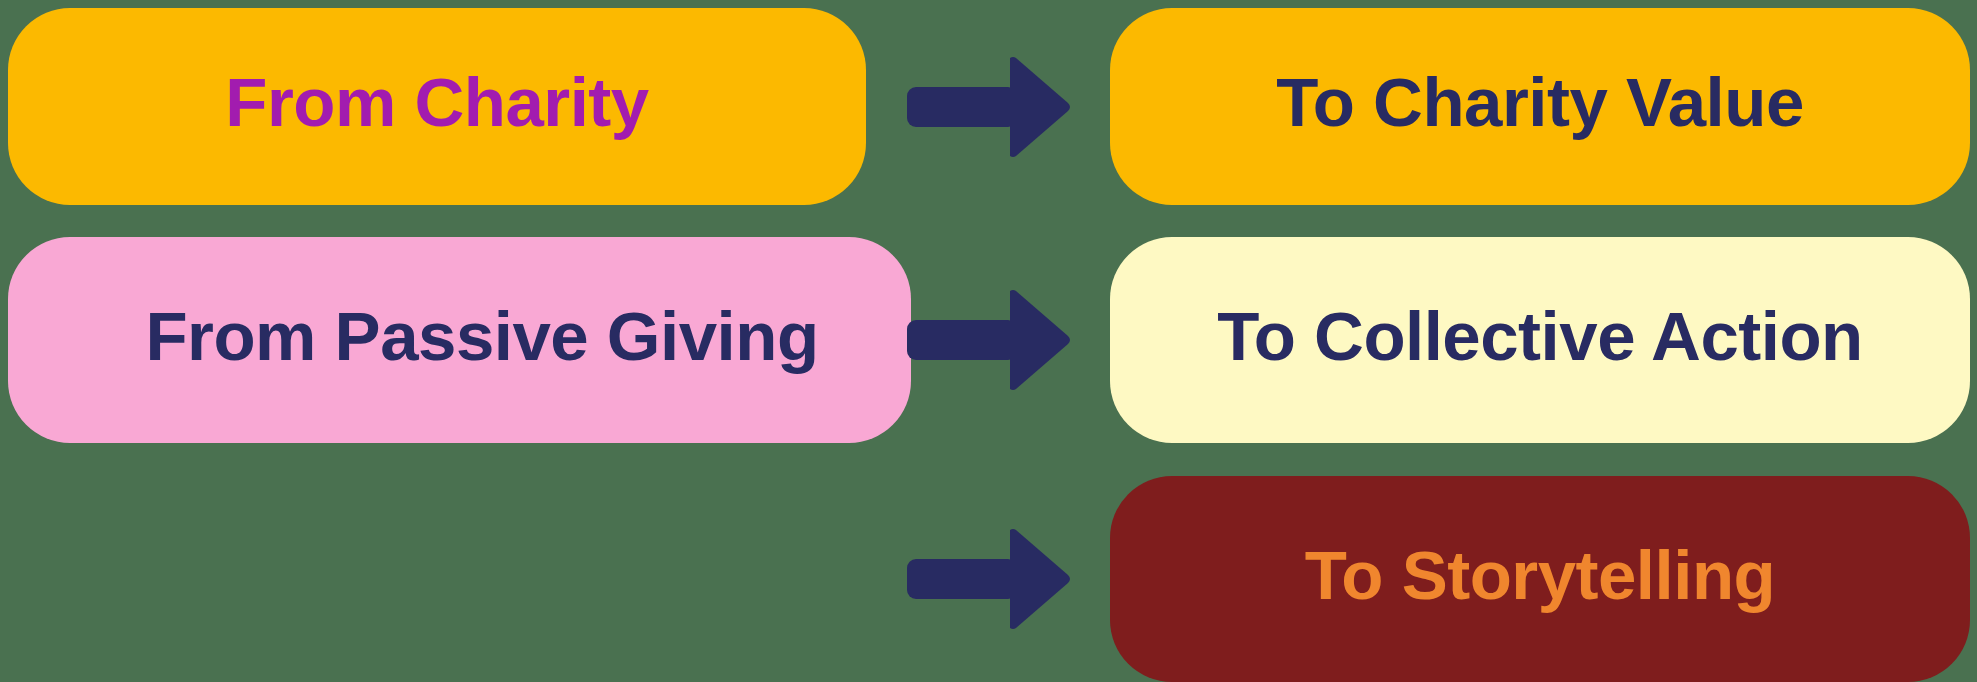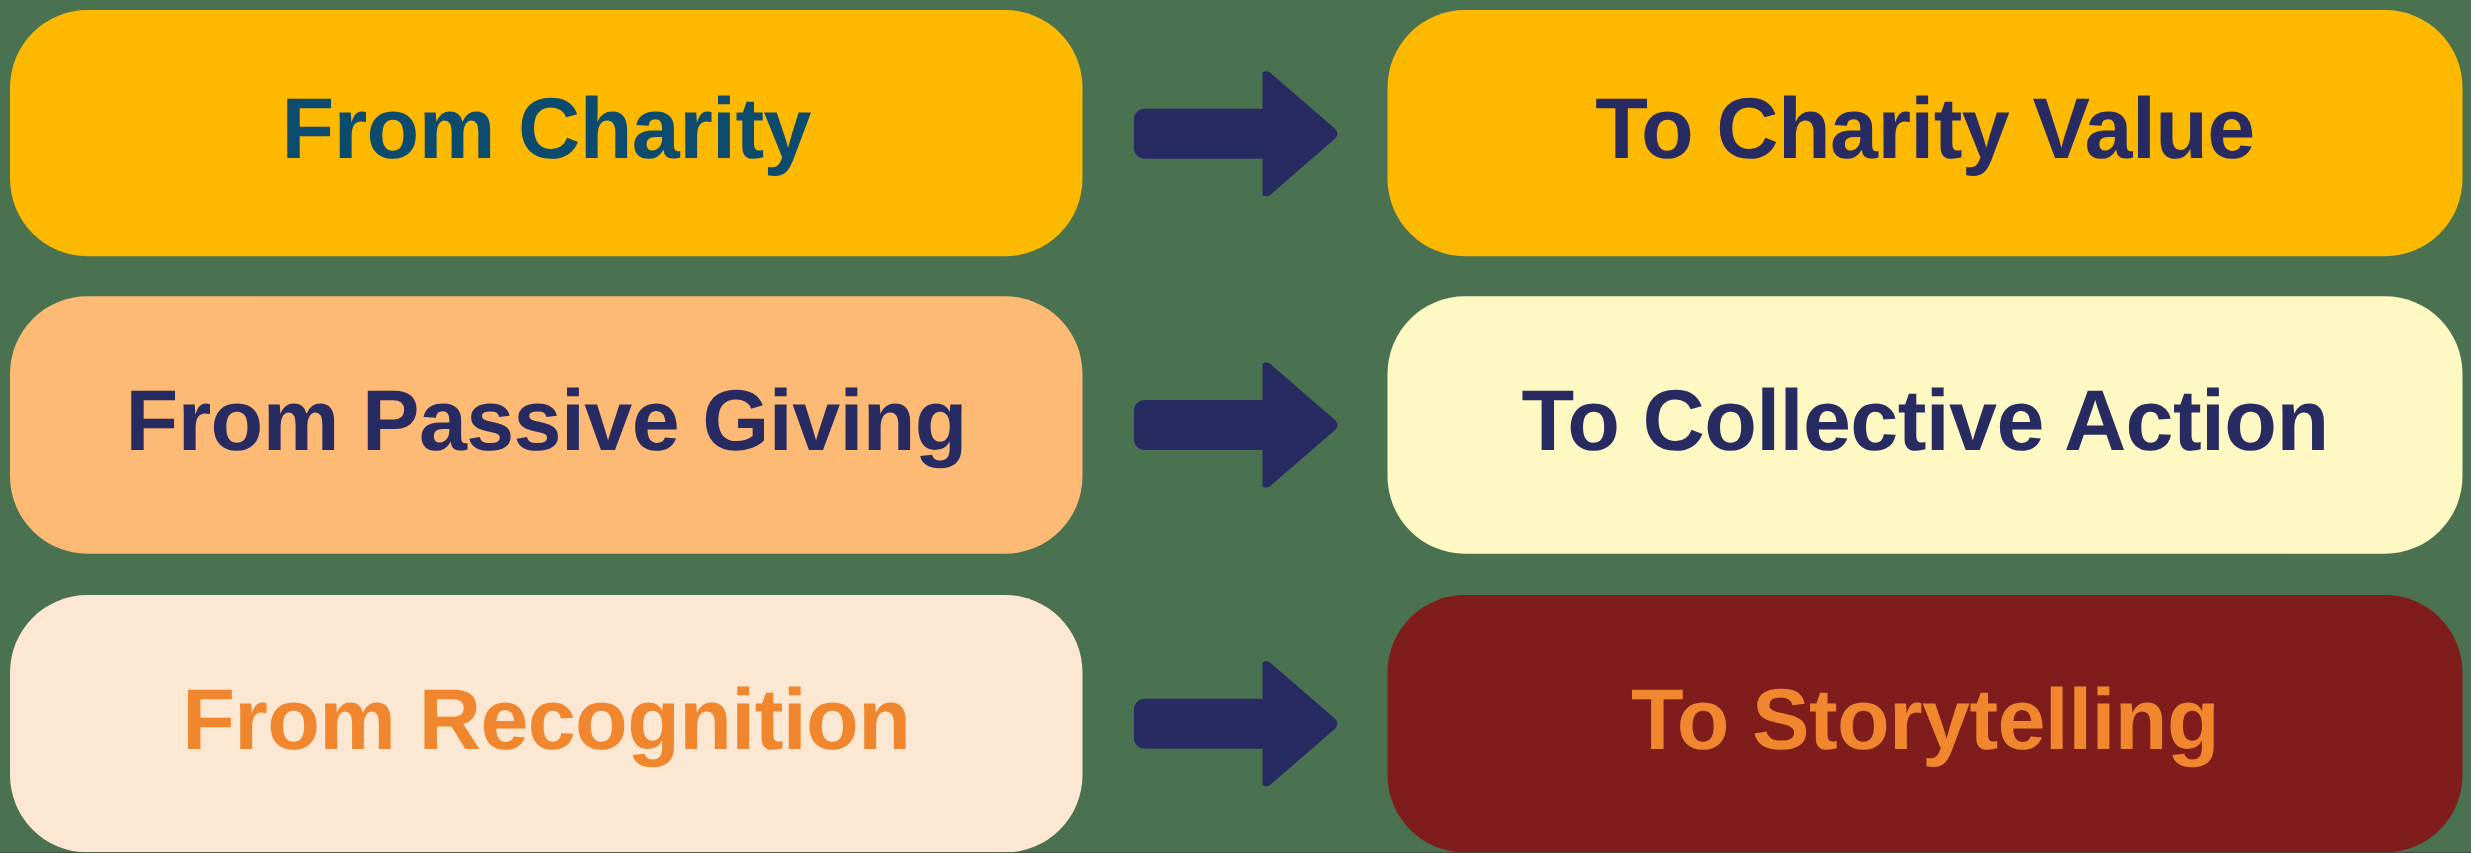--- a/index.html
+++ b/index.html
@@ -37,52 +37,49 @@
   }
   .arrow svg{display:block;width:100%;height:100%;}
 </style>
 </head>
 <body>
 
 <div class="canvas" style="--background: #4A7150; --arrow: #282B62; --row1-bg: #FCB900; --row1_bg: #FCB900; --row2-bg: #F7D333; --row2_bg: #F7D333; --row3-bg: #FCE8D2; --row3_bg: #FCE8D2; --navy-text: #282B62; --navy_text: #282B62; --orange-text: #F0862E; --orange_text: #F0862E;">
 
   <div class="row row1">
     <div class="pill left" style="background-color: rgb(252, 185, 0);">
-      <span class="pill-label" style="color: #0c4a6e;">From Charity</span>
+      <span class="pill-label" style="color: #a21caf;">From Charity</span>
     </div>
     <div class="arrow">
       <svg viewBox="0 0 165 102" xmlns="http://www.w3.org/2000/svg" aria-hidden="true">
         <rect x="0" y="31" width="110" height="40" rx="9" fill="currentColor"></rect>
         <path d="M103 2 Q106 0 109 2 L161 47 Q165 51 161 55 L109 100 Q106 102 103 100 Z" fill="currentColor"></path>
       </svg>
     </div>
     <div class="pill right" style="background-color: rgb(252, 185, 0);">
       <span class="pill-label" style="color: rgb(40, 43, 98);">To Charity Value</span>
     </div>
   </div>
 
   <div class="row row2">
-    <div class="pill left" style="background-color: #fdba74;">
+    <div class="pill left" style="background-color: #f9a8d4; padding-left: 45px;">
       <span class="pill-label" style="color: rgb(40, 43, 98);">From Passive Giving</span>
     </div>
     <div class="arrow">
       <svg viewBox="0 0 165 102" xmlns="http://www.w3.org/2000/svg" aria-hidden="true">
         <rect x="0" y="31" width="110" height="40" rx="9" fill="currentColor"></rect>
         <path d="M103 2 Q106 0 109 2 L161 47 Q165 51 161 55 L109 100 Q106 102 103 100 Z" fill="currentColor"></path>
       </svg>
     </div>
     <div class="pill right" style="background-color: #fef9c3;">
       <span class="pill-label" style="color: rgb(40, 43, 98);">To Collective Action</span>
     </div>
   </div>
 
   <div class="row row3">
-    <div class="pill left" style="background-color: rgb(252, 232, 210);">
-      <span class="pill-label" style="color: rgb(240, 134, 46);">From Recognition</span>
-    </div>
     <div class="arrow">
       <svg viewBox="0 0 165 102" xmlns="http://www.w3.org/2000/svg" aria-hidden="true">
         <rect x="0" y="31" width="110" height="40" rx="9" fill="currentColor"></rect>
         <path d="M103 2 Q106 0 109 2 L161 47 Q165 51 161 55 L109 100 Q106 102 103 100 Z" fill="currentColor"></path>
       </svg>
     </div>
     <div class="pill right" style="background-color: #7f1d1d;">
       <span class="pill-label" style="color: rgb(240, 134, 46);">To Storytelling</span>
     </div>
   </div>

